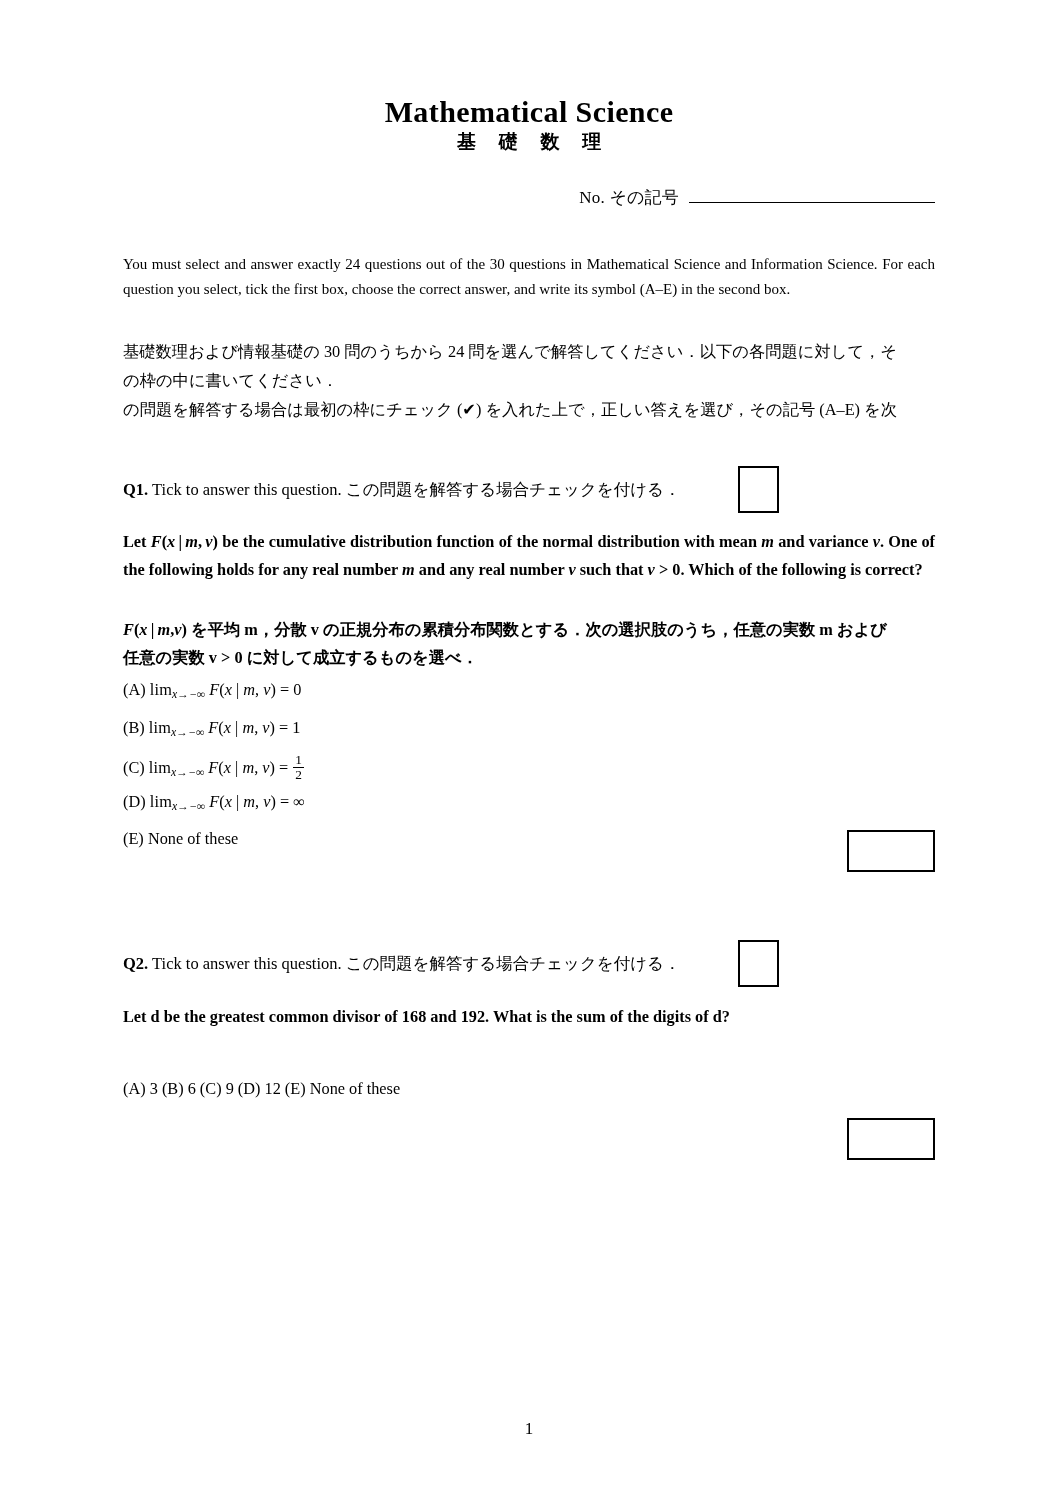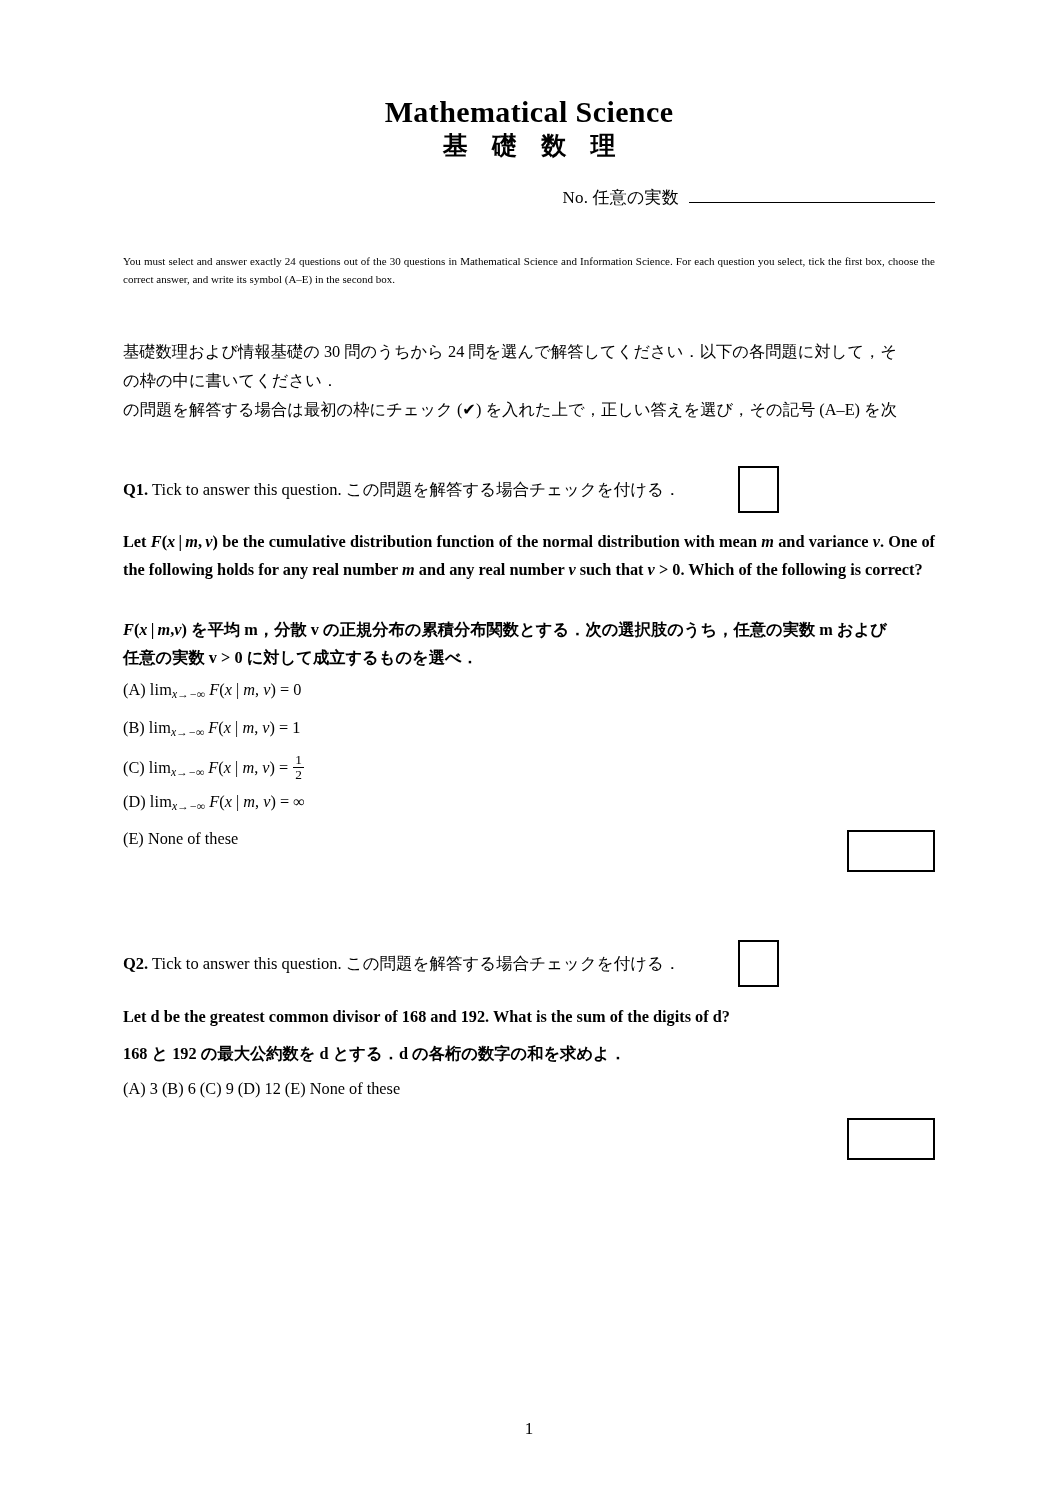--- a/index.html
+++ b/index.html
@@ -29,21 +29,21 @@
     width: 1058px;
     text-align: center;
   }
   .title-en {
     font-size: 30px;
     font-weight: bold;
     letter-spacing: 0.4px;
     line-height: 1.08;
   }
   .title-jp {
-    font-size: 25px;
+    font-size: 19px;
     font-weight: bold;
     letter-spacing: 9px;
     line-height: 1.25;
     margin-top: 2px;
     padding-left: 9px;
     text-align: center;
   }
 
   .examno-row {
     position: absolute;
@@ -65,21 +65,21 @@
     border-bottom: 1.6px solid #000;
     height: 13px;
     margin-left: 10px;
   }
 
   
   .para {
     position: absolute;
     left: 123px;
     width: 812px;
-    font-size: 11px;
+    font-size: 15px;
     line-height: 1.68;
     text-align: justify;
     text-justify: inter-word;
   }
   .para-jp {
     font-size: 16.3px;
     line-height: 1.78;
   }
 
   .instructions-en { top: 252px; }
@@ -187,21 +187,21 @@
 <body>
 
 <div class="page">
 
   <div class="title-block">
     <div class="title-en">Mathematical Science</div>
     <div class="title-jp">基 礎 数 理</div>
   </div>
 
   <div class="examno-row">
-    <span class="examno-label">No. 任意の実数</span>
+    <span class="examno-label">No. その記号</span>
     <span class="examno-rule"></span>
   </div>
 
   <div class="para instructions-en">You must select and answer exactly 24 questions out of the 30 questions in Mathematical Science and Information Science. For each question you select, tick the first box, choose the correct answer, and write its symbol (A–E) in the second box.</div>
 
   <div class="para para-jp instructions-jp">
     <div>基礎数理および情報基礎の 30 問のうちから 24 問を選んで解答してください．以下の各問題に対して，そ</div>
     <div>の枠の中に書いてください．</div>
     <div>の問題を解答する場合は最初の枠にチェック (✔) を入れた上で，正しい答えを選び，その記号 (A–E) を次</div>
   </div>
@@ -255,21 +255,20 @@
     <div class="q-head-text">
       <span class="q-label">Q2.</span>
       <span>Tick to answer this question.</span>
       <span>この問題を解答する場合チェックを付ける．</span>
     </div>
     <div class="tickbox"></div>
   </div>
 
   <div class="stem" style="top:1003px;">Let d be the greatest common divisor of 168 and 192. What is the sum of the digits of d?</div>
 
-  <div class="stem" style="top:1040px;">168 と 192 の最大公約数を d とする．d の各桁の数字の和を求めよ．</div>
 
   <div class="opt-inline" style="top:1077px;">(A) 3 (B) 6 (C) 9 (D) 12 (E) None of these</div>
 
   <div class="answer-box" style="top:1118px; left:847px;"></div>
 
   <div class="page-number">1</div>
 
 </div>
 
 </body></html>

